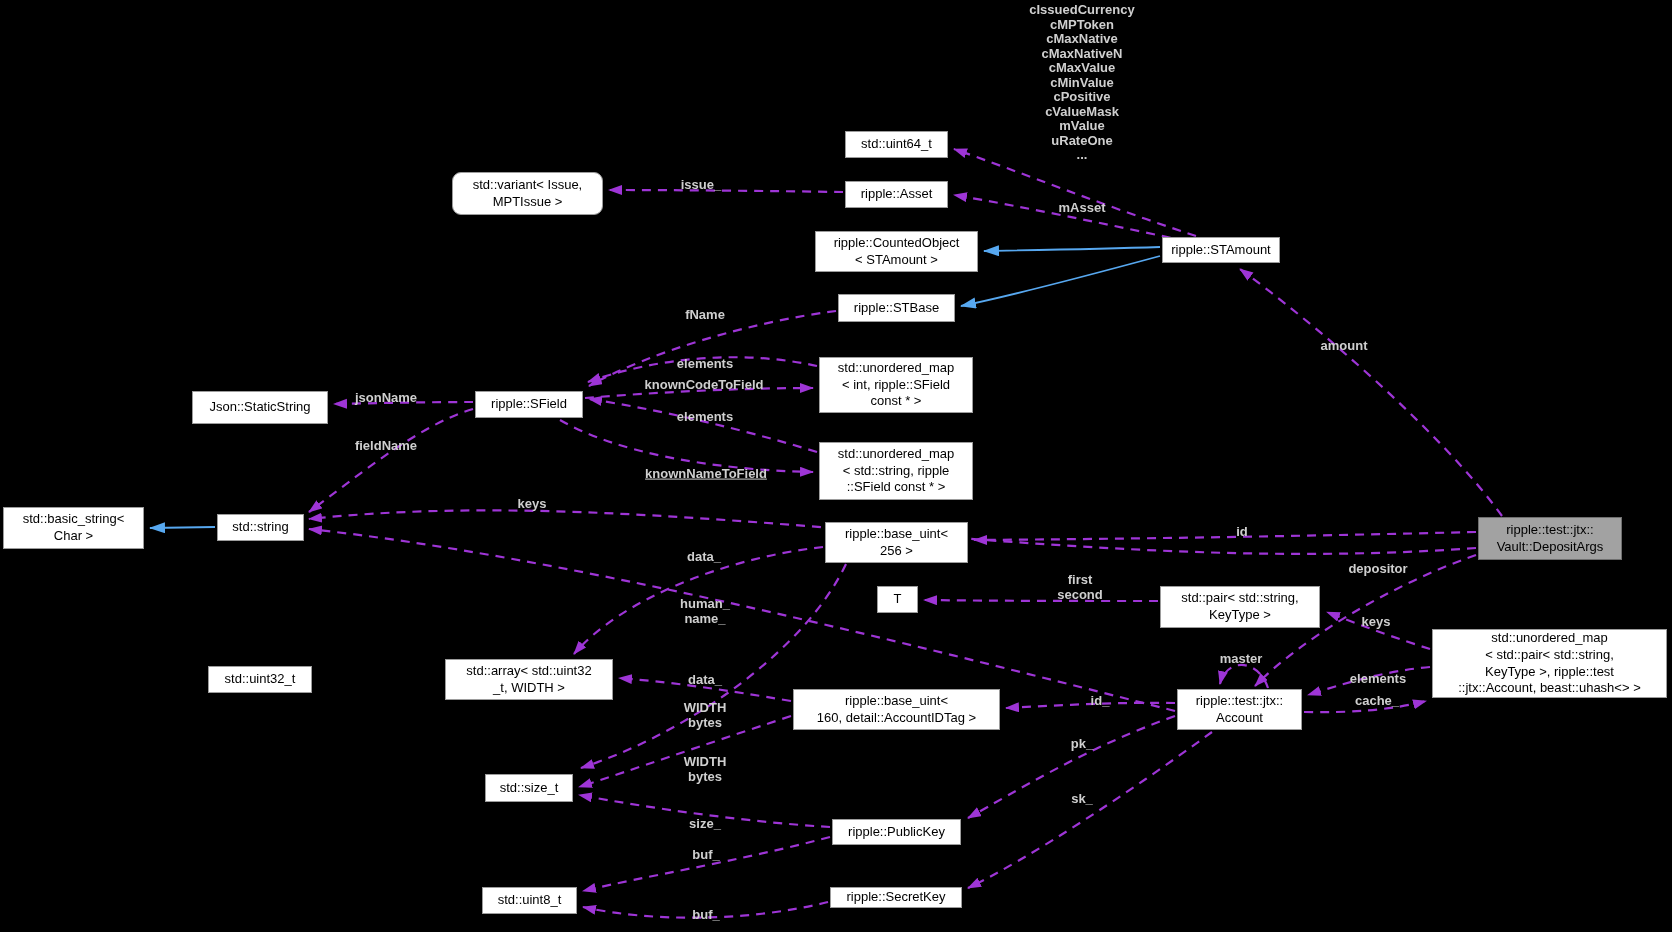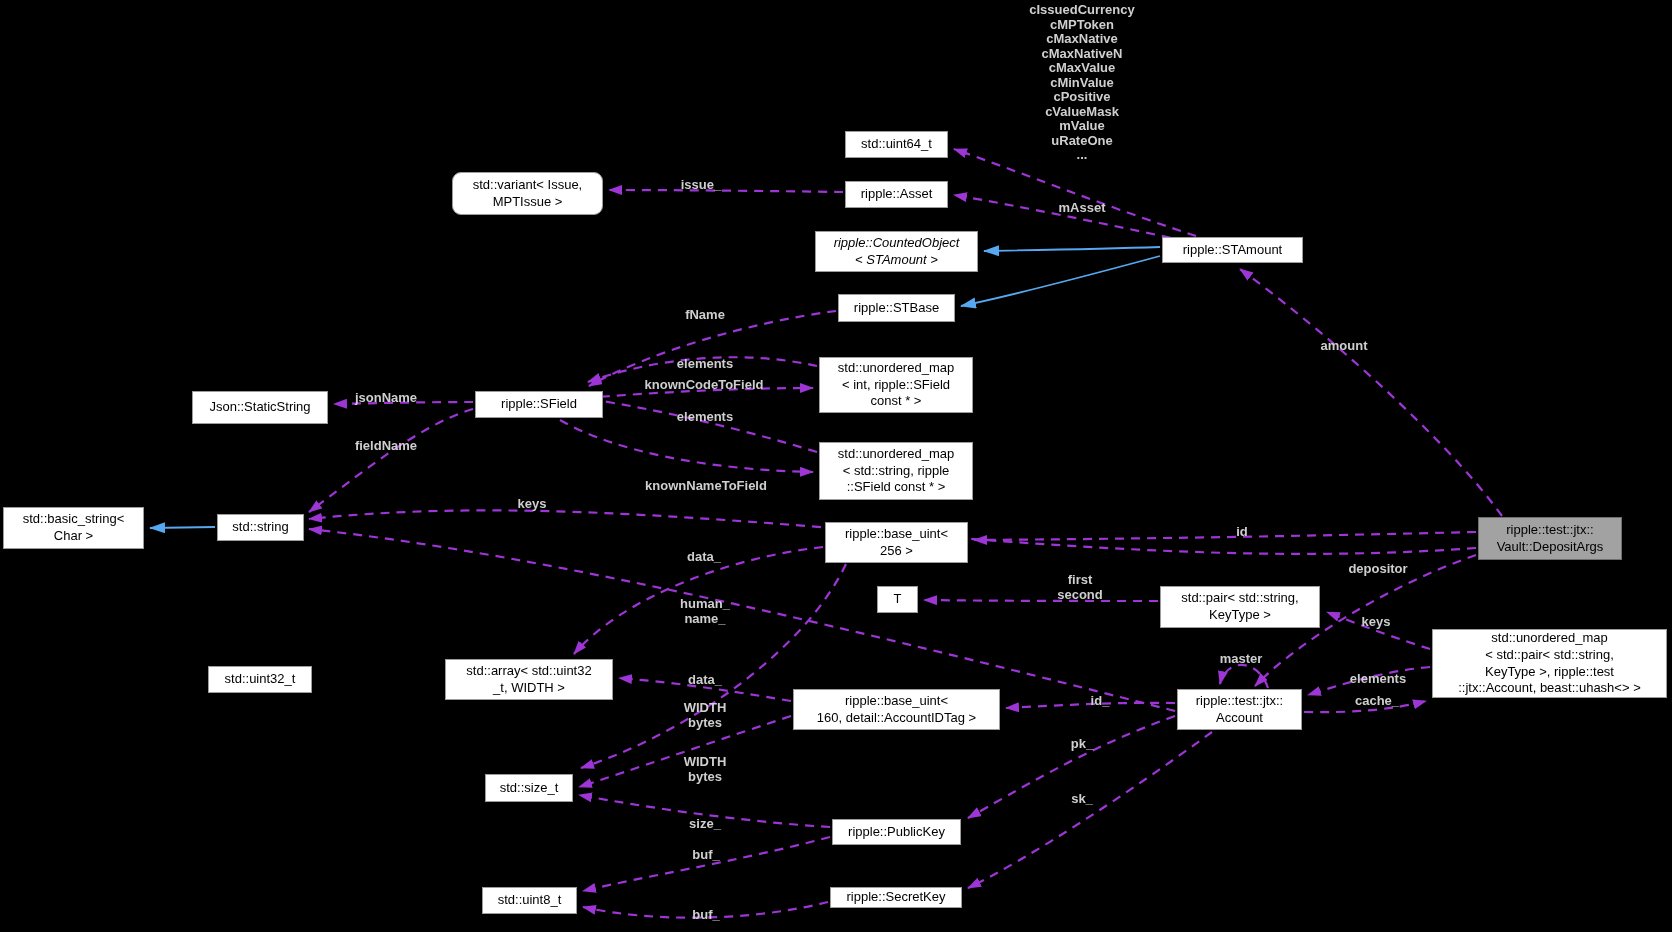--- a/index.html
+++ b/index.html
@@ -87,21 +87,21 @@
 mValue
 uRateOne
 ...</div>
   <div class="elabel" style="left:1082px;top:208px;">mAsset</div>
   <div class="elabel" style="left:701px;top:185px;">issue_</div>
   <div class="elabel" style="left:1344px;top:346px;">amount</div>
   <div class="elabel" style="left:705px;top:315px;">fName</div>
   <div class="elabel" style="left:705px;top:364px;">elements</div>
   <div class="elabel" style="left:704px;top:385px;">knownCodeToField</div>
   <div class="elabel" style="left:705px;top:417px;">elements</div>
-  <div class="elabel" style="left:706px;top:486px;">knownNameToField</div>
+  <div class="elabel" style="left:706px;top:474px;text-decoration:underline;">knownNameToField</div>
   <div class="elabel" style="left:386px;top:398px;">jsonName</div>
   <div class="elabel" style="left:386px;top:446px;">fieldName</div>
   <div class="elabel" style="left:532px;top:504px;">keys</div>
   <div class="elabel" style="left:704px;top:557px;">data_</div>
   <div class="elabel" style="left:705px;top:612px;">human_
 name_</div>
   <div class="elabel" style="left:705px;top:680px;">data_</div>
   <div class="elabel" style="left:705px;top:716px;">WIDTH
 bytes</div>
   <div class="elabel" style="left:705px;top:770px;">WIDTH
@@ -118,26 +118,26 @@
   <div class="elabel" style="left:1082px;top:799px;">sk_</div>
   <div class="elabel" style="left:1378px;top:569px;">depositor</div>
   <div class="elabel" style="left:1376px;top:622px;">keys</div>
   <div class="elabel" style="left:1378px;top:679px;">elements</div>
   <div class="elabel" style="left:1377px;top:701px;">cache_</div>
 
   <div class="node" style="left:845px;top:131px;width:103px;height:27px;">std::uint64_t</div>
   <div class="node" style="left:452px;top:172px;width:151px;height:43px;border-radius:9px;">std::variant&lt; Issue,
 MPTIssue &gt;</div>
   <div class="node" style="left:845px;top:181px;width:103px;height:27px;">ripple::Asset</div>
-  <div class="node" style="left:815px;top:231px;width:163px;height:41px;font-style:italic;">ripple::CountedObject
+  <div class="node" style="left:815px;top:231px;width:163px;height:41px;">ripple::CountedObject
 &lt; STAmount &gt;</div>
-  <div class="node" style="left:1162px;top:237px;width:141px;height:26px;">ripple::STAmount</div>
+  <div class="node" style="left:1162px;top:237px;width:118px;height:26px;">ripple::STAmount</div>
   <div class="node" style="left:838px;top:294px;width:117px;height:28px;">ripple::STBase</div>
   <div class="node" style="left:192px;top:391px;width:136px;height:33px;">Json::StaticString</div>
-  <div class="node" style="left:475px;top:391px;width:128px;height:27px;">ripple::SField</div>
+  <div class="node" style="left:475px;top:391px;width:108px;height:27px;">ripple::SField</div>
   <div class="node" style="left:819px;top:357px;width:154px;height:56px;">std::unordered_map
 &lt; int, ripple::SField
 const * &gt;</div>
   <div class="node" style="left:819px;top:442px;width:154px;height:58px;">std::unordered_map
 &lt; std::string, ripple
 ::SField const * &gt;</div>
   <div class="node" style="left:3px;top:507px;width:141px;height:42px;">std::basic_string&lt;
 Char &gt;</div>
   <div class="node" style="left:217px;top:514px;width:87px;height:27px;">std::string</div>
   <div class="node" style="left:825px;top:522px;width:143px;height:41px;">ripple::base_uint&lt;

